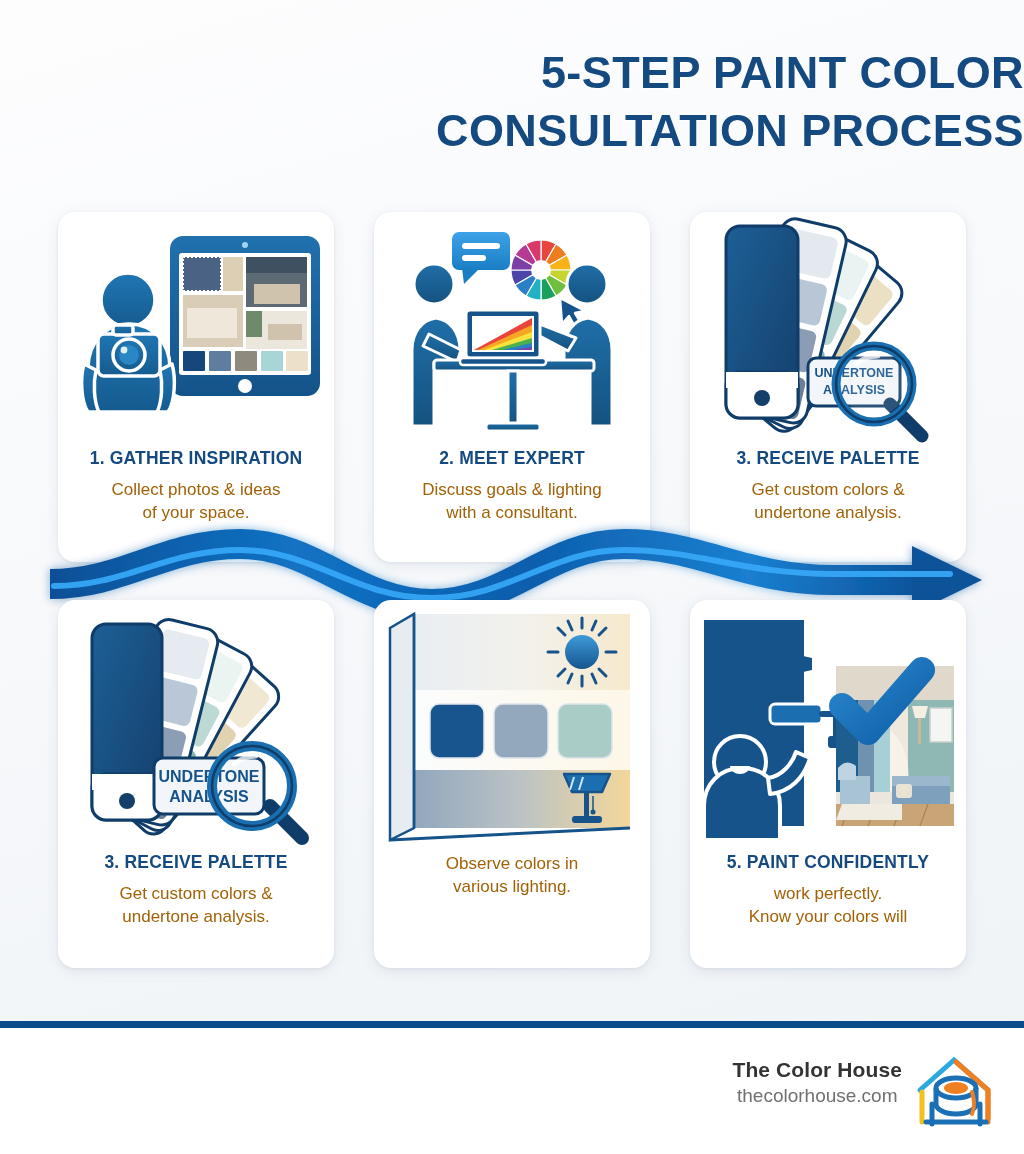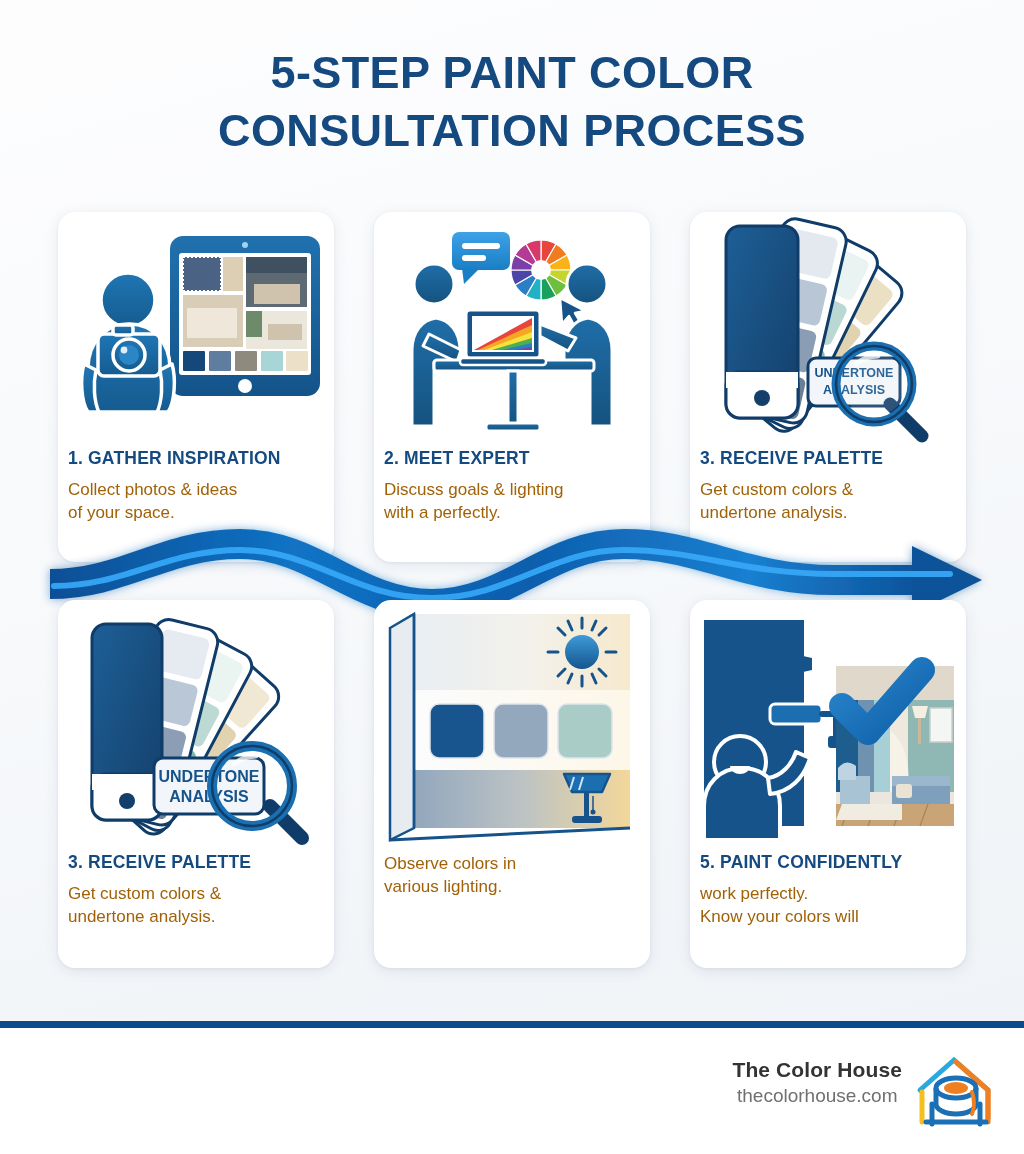--- a/index.html
+++ b/index.html
@@ -9,41 +9,41 @@
     background:#ffffff;
   }
   #page {
     position:relative; width:1024px; height:1154px; overflow:hidden;
     background:linear-gradient(165deg,#fdfdfe 0%,#f7f9fb 45%,#eef2f6 100%);
   }
 
   
   #title-block {
     position:absolute; left:0; top:44px; width:1024px;
-    text-align:center;
+    text-align:right;
   }
   #title-block .line {
     font-size:45px; font-weight:bold; letter-spacing:0.4px;
     color:#144a80; line-height:1.28;
     text-shadow:0 1px 1px rgba(255,255,255,.9);
   }
 
   
   .card {
     position:absolute;
     background:#ffffff;
     border-radius:17px;
     box-shadow:0 3px 14px rgba(40,70,110,.10), 0 1px 3px rgba(40,70,110,.07);
     overflow:hidden;
   }
   .card-art {
     position:absolute; left:0; right:0; top:0; height:228px;
   }
   .card-text {
-    position:absolute; left:10px; right:10px; top:236px; text-align:left;
+    position:absolute; left:10px; right:10px; top:236px; text-align:center;
   }
   .step-title {
     font-size:17.5px; font-weight:bold; color:#144a80;
     letter-spacing:.2px; margin-bottom:9px;
   }
   .step-desc {
     font-size:17px; color:#a16207; line-height:1.38;
   }
 
   
@@ -235,21 +235,21 @@
           <path d="M118 138 L158 126 L158 138 Z" fill="#4caf50"></path>
           <path d="M128 138 L158 131 L158 138 Z" fill="#2b7fc4"></path>
           <path d="M140 138 L158 135 L158 138 Z" fill="#7c3fa6"></path>
           <rect x="86" y="146" width="86" height="7" rx="3" fill="#15538a" stroke="#ffffff" stroke-width="2.5"></rect>
         </g>
       </svg>
     </div>
     <div class="card-text">
       <div class="step-title">2. MEET EXPERT</div>
       <div class="step-desc">Discuss goals &amp; lighting</div>
-      <div class="step-desc">with a perfectly.</div>
+      <div class="step-desc">with a consultant.</div>
     </div>
   </div>
 
   <div class="card" id="card-3">
     <div class="card-art">
       <svg viewBox="0 0 276 228" width="276" height="228">
         <defs>
           <linearGradient id="deckG" x1="0" y1="0" x2="1" y2="1">
             <stop offset="0" stop-color="#1d5f96"></stop>
               <stop offset="1" stop-color="#143f6b"></stop>

